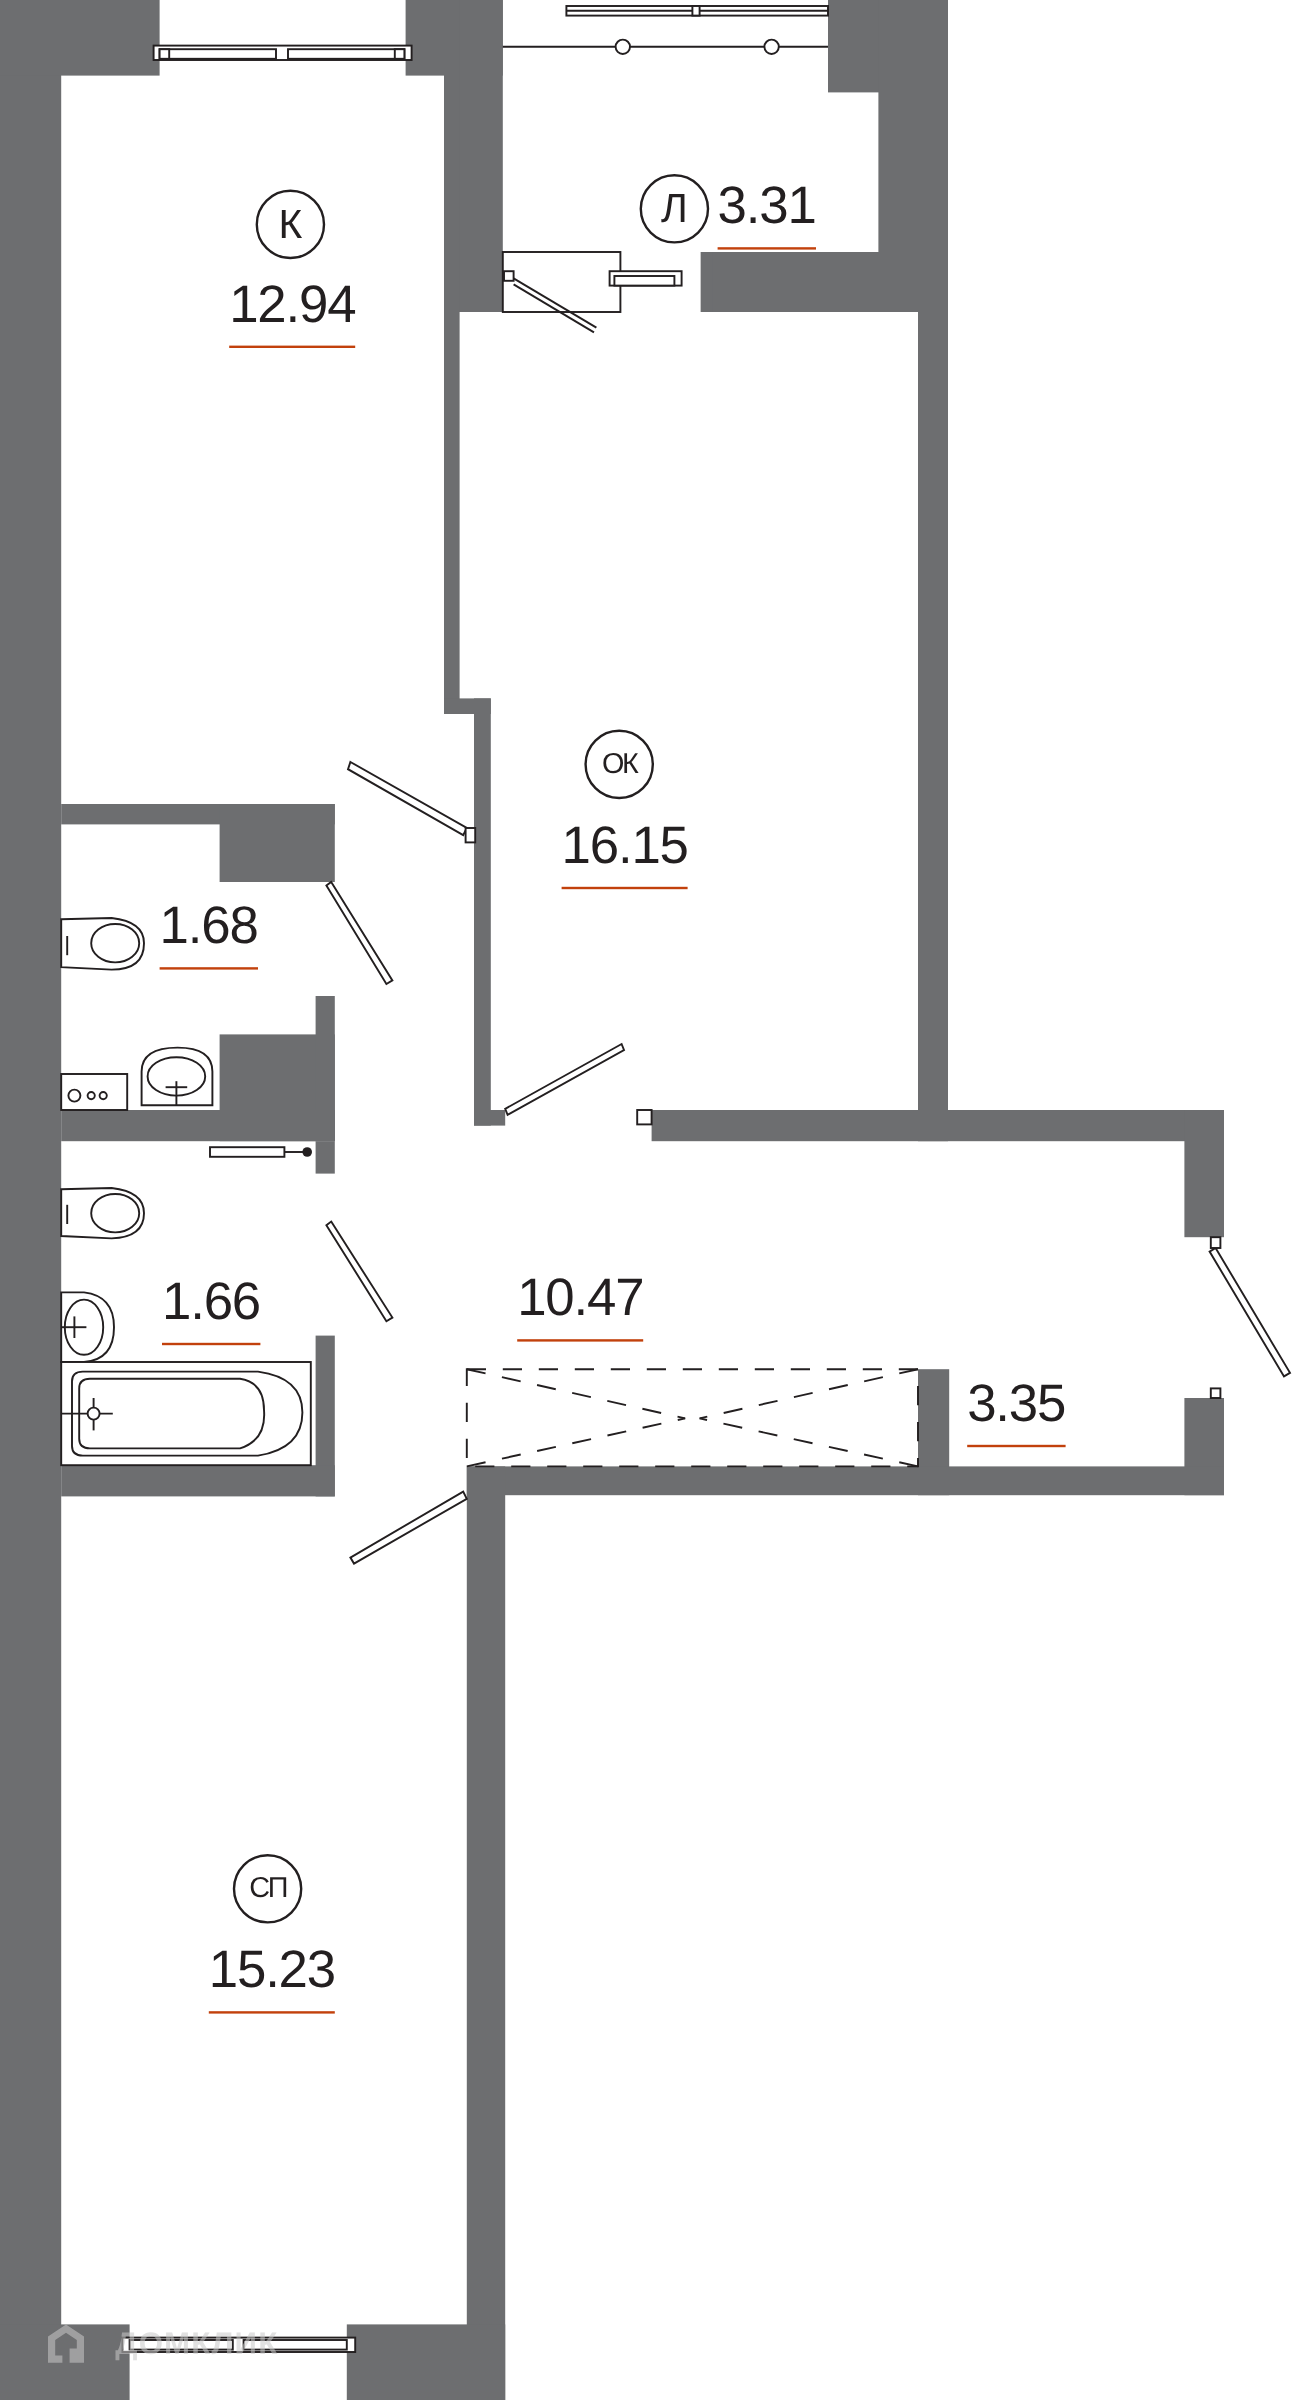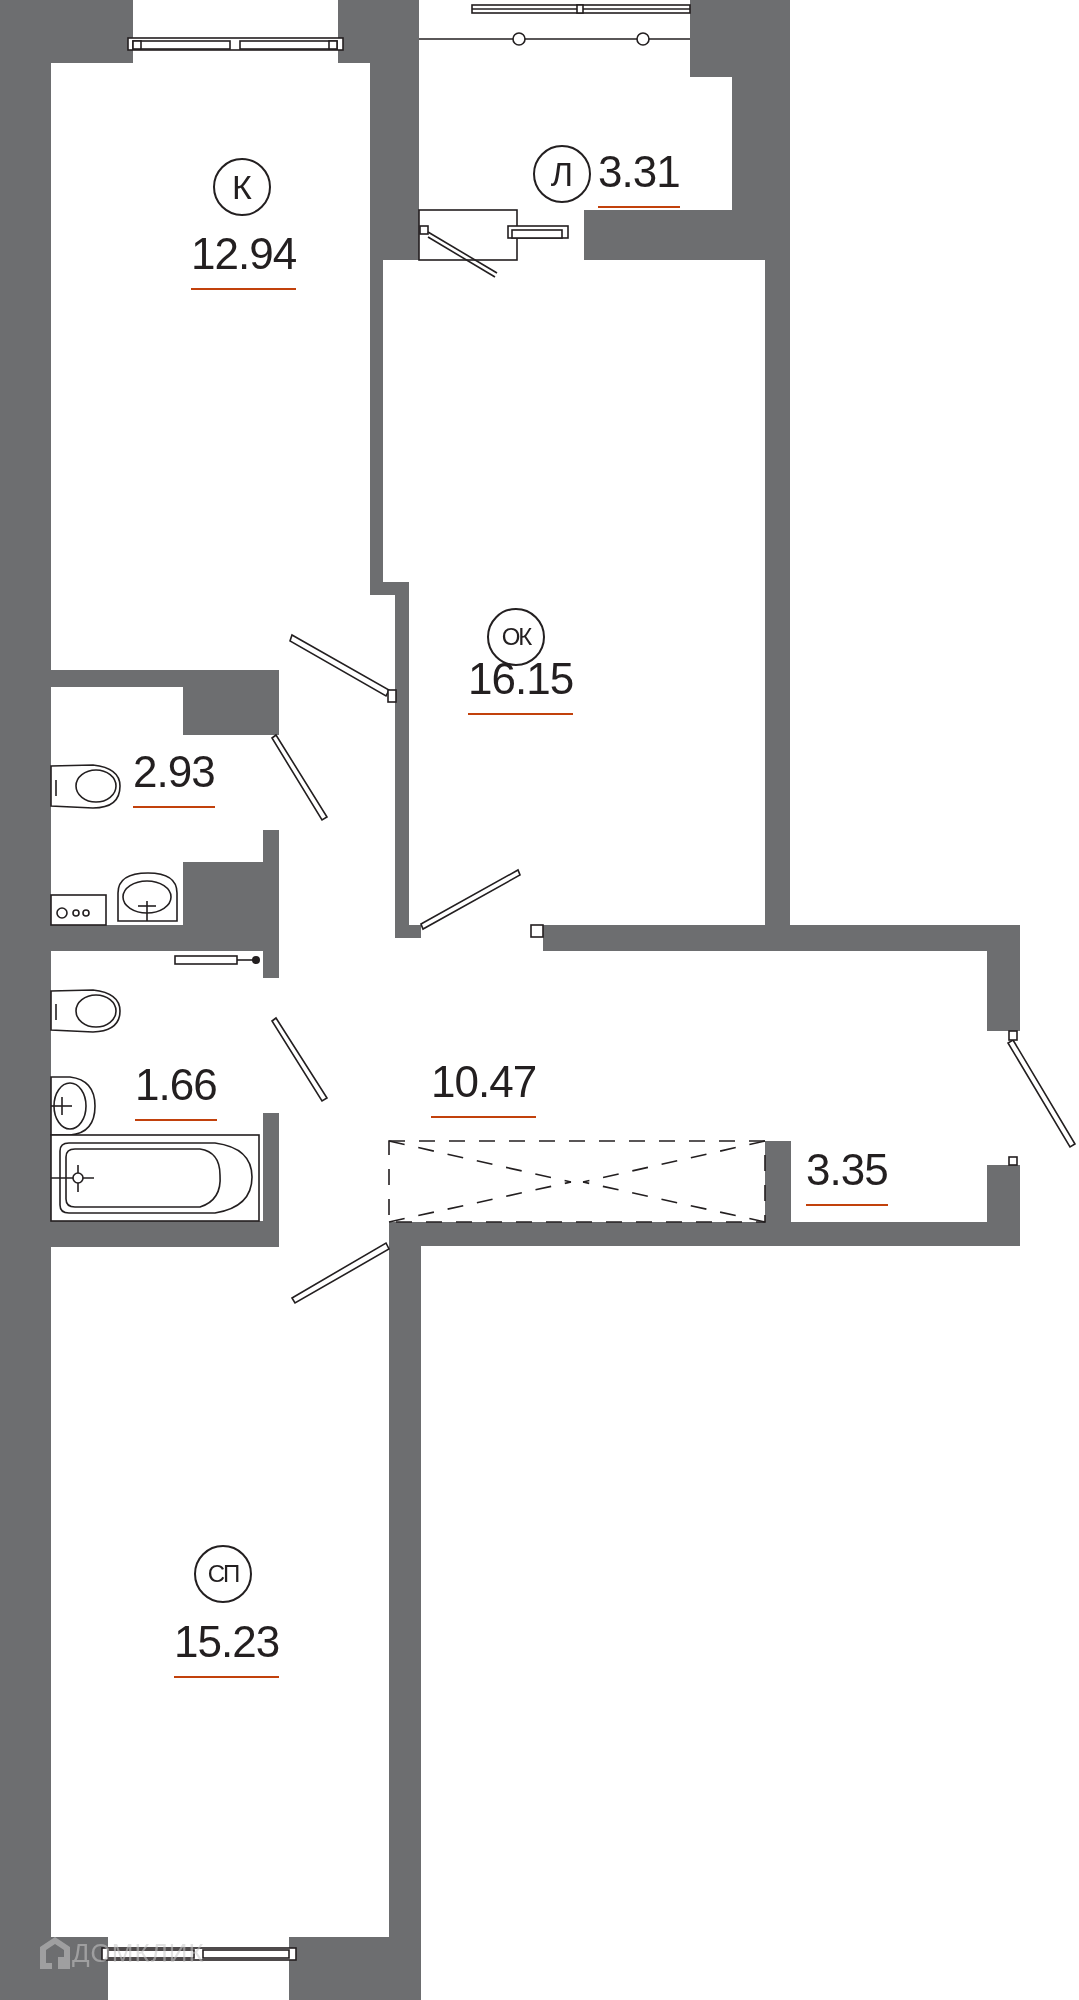--- a/index.html
+++ b/index.html
@@ -6,21 +6,21 @@
   body{width:1079px;height:2000px;position:relative;overflow:hidden;font-family:"Liberation Sans",sans-serif;}
   svg.plan{position:absolute;left:0;top:0;width:1079px;height:2000px;}
   .wall{fill:#6d6e70;}
   .line{stroke:#231f20;stroke-width:1.6;fill:none;}
   .fix{stroke:#231f20;stroke-width:1.6;fill:#ffffff;}
   .dash{stroke:#231f20;stroke-width:1.6;fill:none;stroke-dasharray:16 14;}
   .lbl{position:absolute;color:#231f20;font-family:"Liberation Sans",sans-serif;}
   .area{font-size:44px;line-height:44px;letter-spacing:-1px;border-bottom:2px solid #c2410c;padding:0 0 12px 0;white-space:nowrap;}
   .code{border:2px solid #231f20;border-radius:50%;width:54px;height:54px;display:flex;align-items:center;justify-content:center;font-size:34px;}
   .code.small{font-size:24px;letter-spacing:-2px;}
-  .wm{position:absolute;left:38px;top:1935px;display:flex;align-items:center;gap:0;color:rgba(200,200,200,0.55);font-size:26px;font-weight:normal;letter-spacing:1px;}
+  .wm{position:absolute;left:38px;top:1935px;display:flex;align-items:center;gap:24px;color:rgba(200,200,200,0.55);font-size:26px;font-weight:bold;letter-spacing:1px;}
   .wm svg{width:34px;height:36px;}
 </style>
 </head>
 <body>
 
 <svg class="plan" viewBox="0 0 1079 2000" xmlns="http://www.w3.org/2000/svg">
 
   <g>
     <rect class="wall" x="0" y="0" width="51" height="2000"></rect>
 
@@ -163,23 +163,23 @@
   </g>
 </svg>
 
 <div class="lbl code" style="left:213px;top:158px;">К</div>
 <div class="lbl area" style="left:191px;top:232px;">12.94</div>
 
 <div class="lbl code" style="left:533px;top:145px;">Л</div>
 <div class="lbl area" style="left:598px;top:150px;">3.31</div>
 
 <div class="lbl code small" style="left:487px;top:608px;">ОК</div>
-<div class="lbl area" style="left:468px;top:657px;">16.15</div>
+<div class="lbl area" style="left:468px;top:683px;">16.15</div>
 
-<div class="lbl area" style="left:133px;top:750px;">2.93</div>
+<div class="lbl area" style="left:133px;top:750px;">1.68</div>
 
 <div class="lbl area" style="left:135px;top:1063px;">1.66</div>
 
 <div class="lbl area" style="left:431px;top:1060px;">10.47</div>
 
 <div class="lbl area" style="left:806px;top:1148px;">3.35</div>
 
 <div class="lbl code small" style="left:194px;top:1545px;">СП</div>
 <div class="lbl area" style="left:174px;top:1620px;text-align:center;">15.23</div>
 

